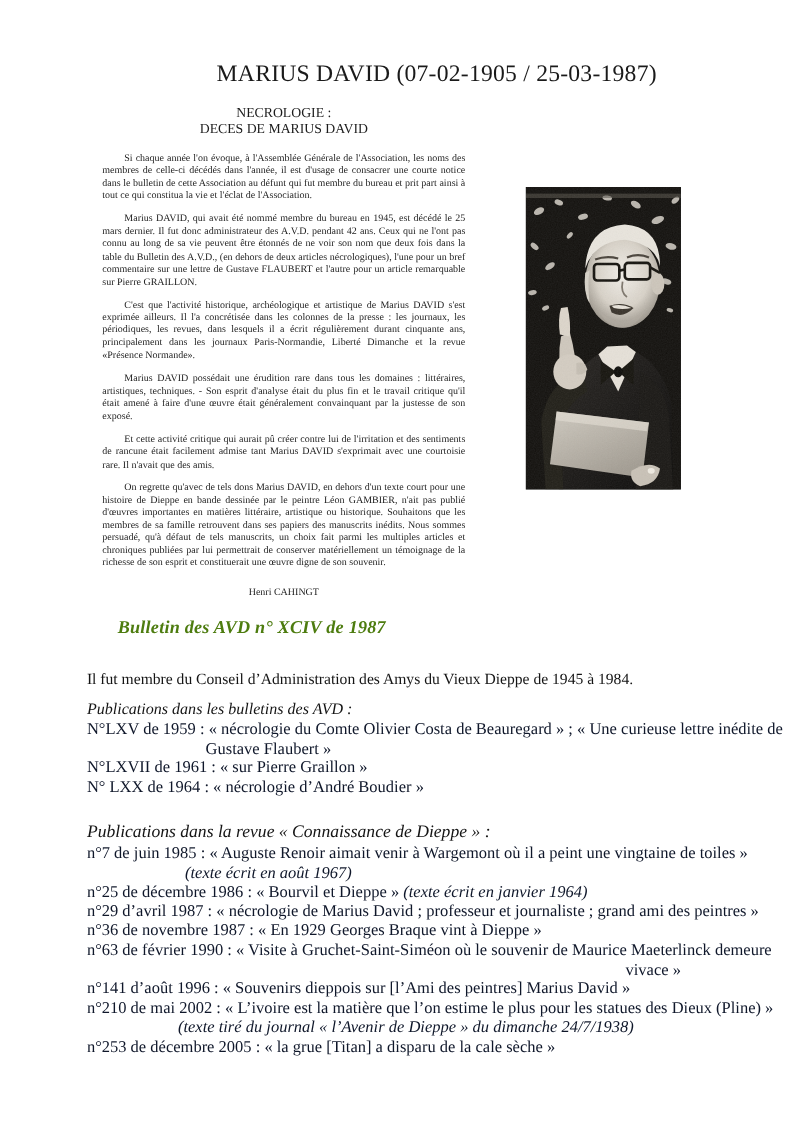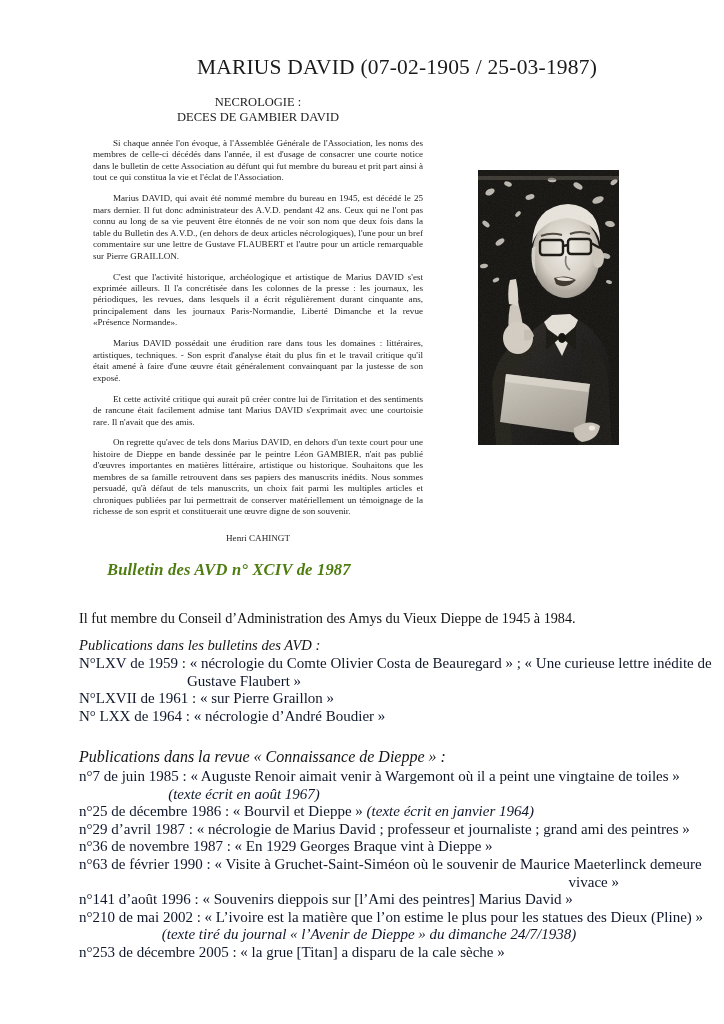--- a/index.html
+++ b/index.html
@@ -155,21 +155,21 @@
 </style>
 </head>
 <body>
 
 <div class="page">
 
   <div class="main-title">MARIUS DAVID (07-02-1905 / 25-03-1987)</div>
 
   <div class="subhead-block">
     <span class="subhead-line1">NECROLOGIE :</span>
-    <span class="subhead-line2">DECES DE GAMBIER DAVID</span>
+    <span class="subhead-line2">DECES DE MARIUS DAVID</span>
   </div>
 
   <div class="photo-frame">
     <svg class="photo-svg" viewBox="0 0 141 275" preserveAspectRatio="none">
       <defs>
         <radialGradient id="facegrad" cx="0.5" cy="0.42" r="0.62">
           <stop offset="0%" stop-color="#f2efe9"></stop>
           <stop offset="58%" stop-color="#d8d2c8"></stop>
           <stop offset="100%" stop-color="#8e887e"></stop>
         </radialGradient>

